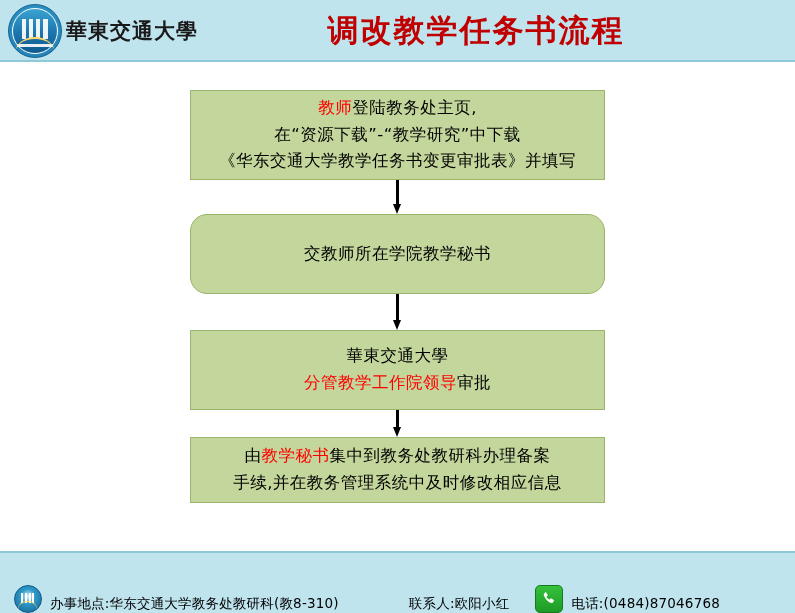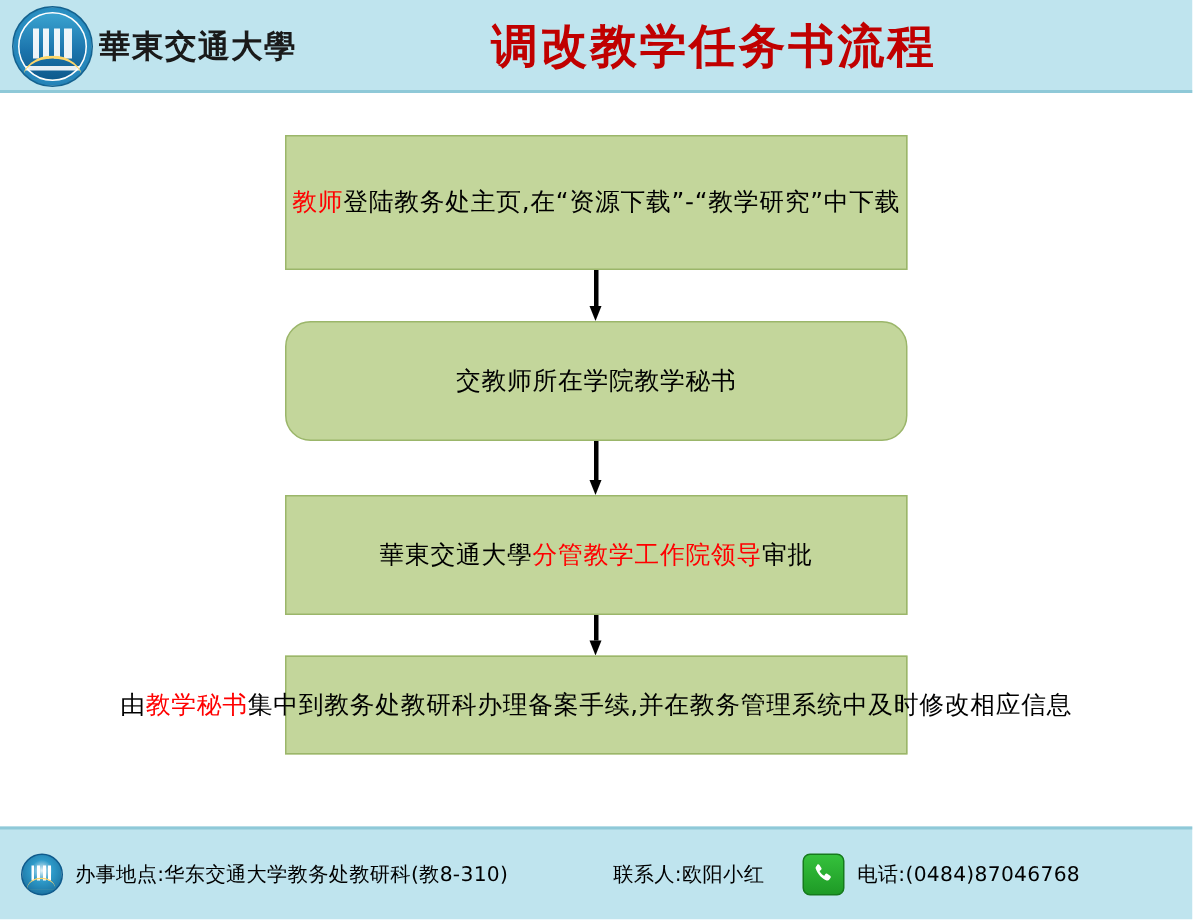--- a/index.html
+++ b/index.html
@@ -130,21 +130,21 @@
     width: 795px;
     height: 489px;
   }
 
   .node {
     position: absolute;
     box-sizing: border-box;
     background: #c3d69b;
     border: 1px solid #9bb66a;
     display: flex;
-    flex-direction: row;
+    flex-direction: column;
     align-items: center;
     justify-content: center;
     text-align: center;
     font-size: 16.5px;
     color: #000000;
     line-height: 1.62;
     letter-spacing: .5px;
   }
   .node .line { white-space: nowrap; }
   .hl { color: #ff0000; }
@@ -194,21 +194,21 @@
     height: 62px;
     background: #bfe4ee;
     border-top: 2px solid #8fc9d8;
     box-sizing: border-box;
   }
   #footer-inner {
     position: relative;
     width: 100%;
     height: 100%;
     display: flex;
-    align-items: center;
+    align-items: flex-end;
     padding-left: 14px;
     box-sizing: border-box;
   }
   #footer-logo {
     width: 26px;
     height: 26px;
     border-radius: 50%;
     background: radial-gradient(circle at 50% 40%, #e9f5fa 0%, #2e9ac9 35%, #13618f 100%);
     border: 1px solid #0f5a8c;
     position: relative;
@@ -268,20 +268,21 @@
     </div>
   </div>
 
   <div id="flow">
 
     <div class="node" id="node1">
       <div class="line">
         <span class="hl">教师</span><span>登陆教务处主页,</span>
       </div>
       <div class="line">在“资源下载”-“教学研究”中下载</div>
+      <div class="line">《华东交通大学教学任务书变更审批表》并填写</div>
     </div>
 
     <div class="arrow" id="arrow1">
       <div class="shaft"></div>
         <div class="head"></div>
     </div>
 
     <div class="node" id="node2">
       <div class="line">交教师所在学院教学秘书</div>
     </div>

